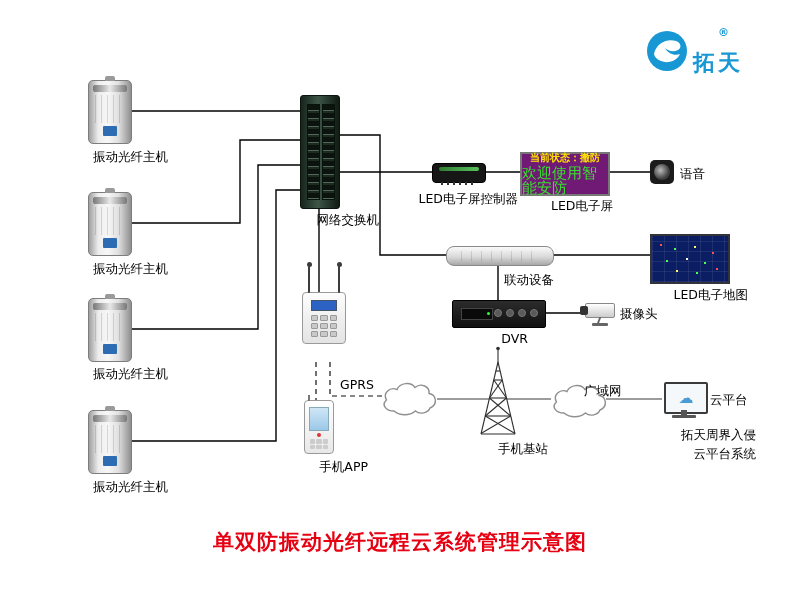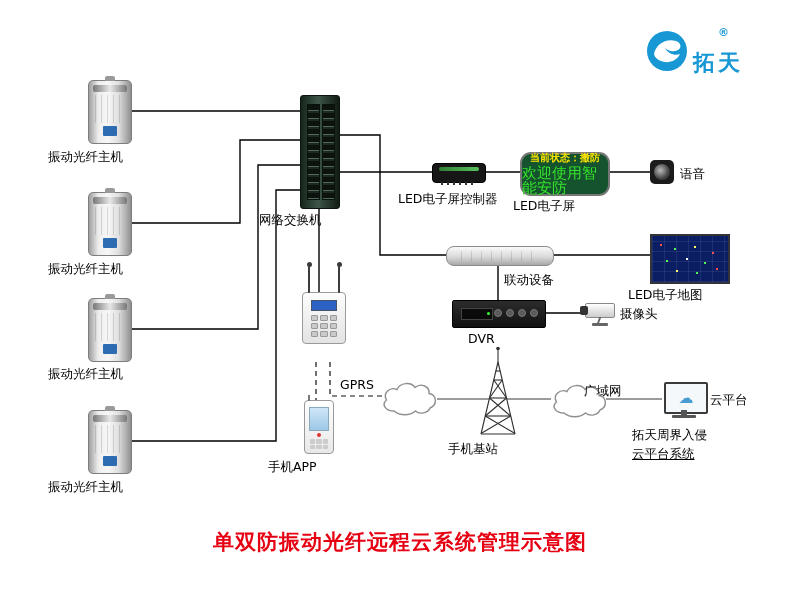--- a/index.html
+++ b/index.html
@@ -7,21 +7,21 @@
   #diagram{position:relative;width:800px;height:600px;background:#fff;overflow:hidden;}
   #wires{position:absolute;left:0;top:0;}
   .wire{stroke:#000;stroke-width:1.4;fill:none;}
   .wire-thin{stroke:#3a3a3a;stroke-width:1.1;fill:none;}
   .wire-dashed{stroke:#111;stroke-width:1.2;fill:none;stroke-dasharray:5 4;}
   .cloud{fill:#fff;stroke:#8f8f8f;stroke-width:1.4;}
   .tower line{stroke:#2f2f2f;stroke-width:1.1;}
   .towertip{fill:#2f2f2f;}
 
   .lbl{position:absolute;font-size:12.5px;color:#000;white-space:nowrap;}
-  .lbl.c{text-align:left;}
+  .lbl.c{text-align:right;}
 
   
   .host{position:absolute;width:42px;height:62px;border:1px solid #7d7d7d;border-radius:5px;
         background:linear-gradient(90deg,#9e9e9e 0,#ededed 22%,#f7f7f7 45%,#e0e0e0 70%,#8f8f8f 100%);}
   .host::before{content:"";position:absolute;left:4px;right:4px;top:4px;height:7px;border-radius:2px;
         background:linear-gradient(90deg,#777,#e8e8e8 50%,#777);}
   .host::after{content:"";position:absolute;left:50%;transform:translateX(-50%);bottom:7px;width:14px;height:10px;background:#2d6cb3;border-radius:1px;}
   .host .tab{position:absolute;top:-5px;left:50%;transform:translateX(-50%);width:10px;height:5px;background:#9a9a9a;border-radius:2px 2px 0 0;}
   .host .ridges{position:absolute;left:6px;right:6px;top:14px;bottom:20px;
         background:repeating-linear-gradient(90deg,rgba(60,60,60,.18) 0 1px,transparent 1px 6px);}
@@ -35,21 +35,21 @@
   .switch-col.c2{left:21px;}
 
   
   .led-ctrl{position:absolute;width:52px;height:18px;background:#161616;border:1px solid #000;border-radius:4px;}
   .led-ctrl::before{content:"";position:absolute;left:6px;right:6px;top:3px;height:4px;border-radius:2px;
         background:linear-gradient(90deg,#2f7d32,#58c15c);}
   .led-ctrl::after{content:"";position:absolute;bottom:-3px;left:8px;width:36px;height:3px;
         background:repeating-linear-gradient(90deg,#333 0 2px,transparent 2px 6px);}
 
   
-  .led-screen{position:absolute;width:86px;height:40px;background:#14532d;border:2px solid #777;border-radius:11px;
+  .led-screen{position:absolute;width:86px;height:40px;background:#701a75;border:2px solid #777;border-radius:0;
         display:flex;flex-direction:column;justify-content:center;align-items:center;gap:3px;}
   .led-screen .l1{color:#ffe400;font-size:10px;line-height:1;font-weight:bold;}
   .led-screen .l2{color:#35e02a;font-size:15px;line-height:1;}
 
   
   .voice{position:absolute;width:24px;height:24px;background:#1b1b1b;border-radius:5px;}
   .voice::before{content:"";position:absolute;inset:4px;border-radius:50%;
         background:radial-gradient(circle at 40% 40%,#bbb,#444 60%,#222);}
 
   
@@ -266,21 +266,21 @@
 
   <div class="lbl" style="left:584px;top:383px;">广域网</div>
 
   <div class="monitor" style="left:664px;top:382px;">
     <span class="cloudglyph">☁</span>
   </div>
   <div class="monitor-neck" style="left:681px;top:410px;"></div>
   <div class="monitor-base" style="left:672px;top:415px;"></div>
   <div class="lbl" style="left:710px;top:392px;">云平台</div>
   <div class="lbl c" style="left:632px;top:427px;width:124px;font-family:Liberation Serif, serif;">拓天周界入侵</div>
-  <div class="lbl c" style="left:632px;top:446px;width:124px;text-decoration:underline;">云平台系统</div>
+  <div class="lbl c" style="left:632px;top:446px;width:124px;">云平台系统</div>
 
   <div class="logo">
     <svg width="42" height="42" viewBox="0 0 42 42">
       <circle cx="21" cy="21" r="20" fill="#1797d3"></circle>
       <path d="M8 24 C 10 14, 20 8, 30 11 C 35 12.5, 36 18, 32 20 C 27 22.5, 22 21, 19 18 C 22 24, 29 26, 34 24 C 31 31, 22 34, 15 31 C 11 29.5, 8.5 27, 8 24 Z" fill="#ffffff"></path>
     </svg>
     <span class="reg">®</span>
     <span class="brand">拓天</span>
   </div>
 

